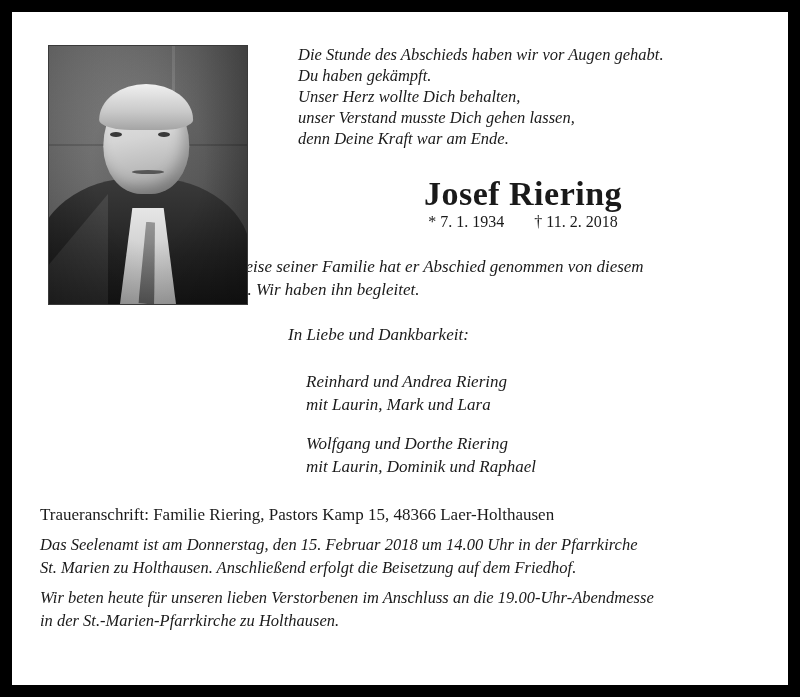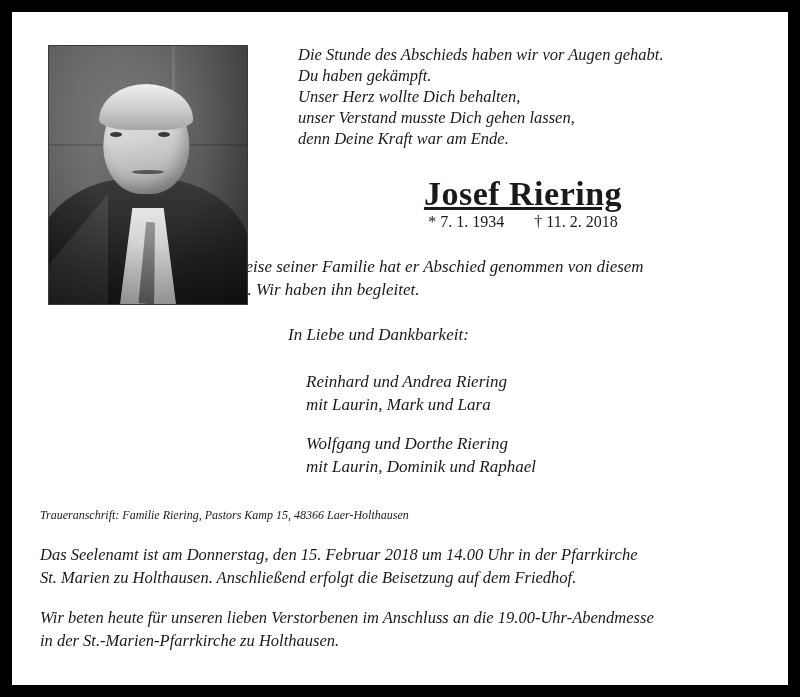--- a/index.html
+++ b/index.html
@@ -173,21 +173,20 @@
     line-height: 21px;
     white-space: nowrap;
   }
   .name {
     text-align: center;
     font-size: 34px;
     font-weight: bold;
     letter-spacing: 0.5px;
     margin-top: 26px;
     margin-left: -12px;
-    text-decoration: underline;
   }
   .dates {
     text-align: center;
     font-size: 16px;
     margin-left: -12px;
   }
   .dates .sep { display: inline-block; width: 22px; }
   .farewell {
     margin-top: 24px;
     margin-left: -92px;
@@ -209,29 +208,28 @@
     font-size: 17px;
     line-height: 23px;
   }
   .family-group.second { margin-top: 16px; }
   .family-indent { padding-left: 18px; }
 
   .lower {
     margin-top: 26px;
   }
   .address-line {
-    font-style: italic;
-    font-size: 12px;
+    font-size: 17px;
     line-height: 22px;
   }
   .para {
     font-style: italic;
     font-size: 16.5px;
     line-height: 23px;
-    margin-top: 17px;
+    margin-top: 7px;
   }
 </style>
 </head>
 <body>
 
 <div class="obituary">
   <div class="card">
 
     <div class="top-section">
 

